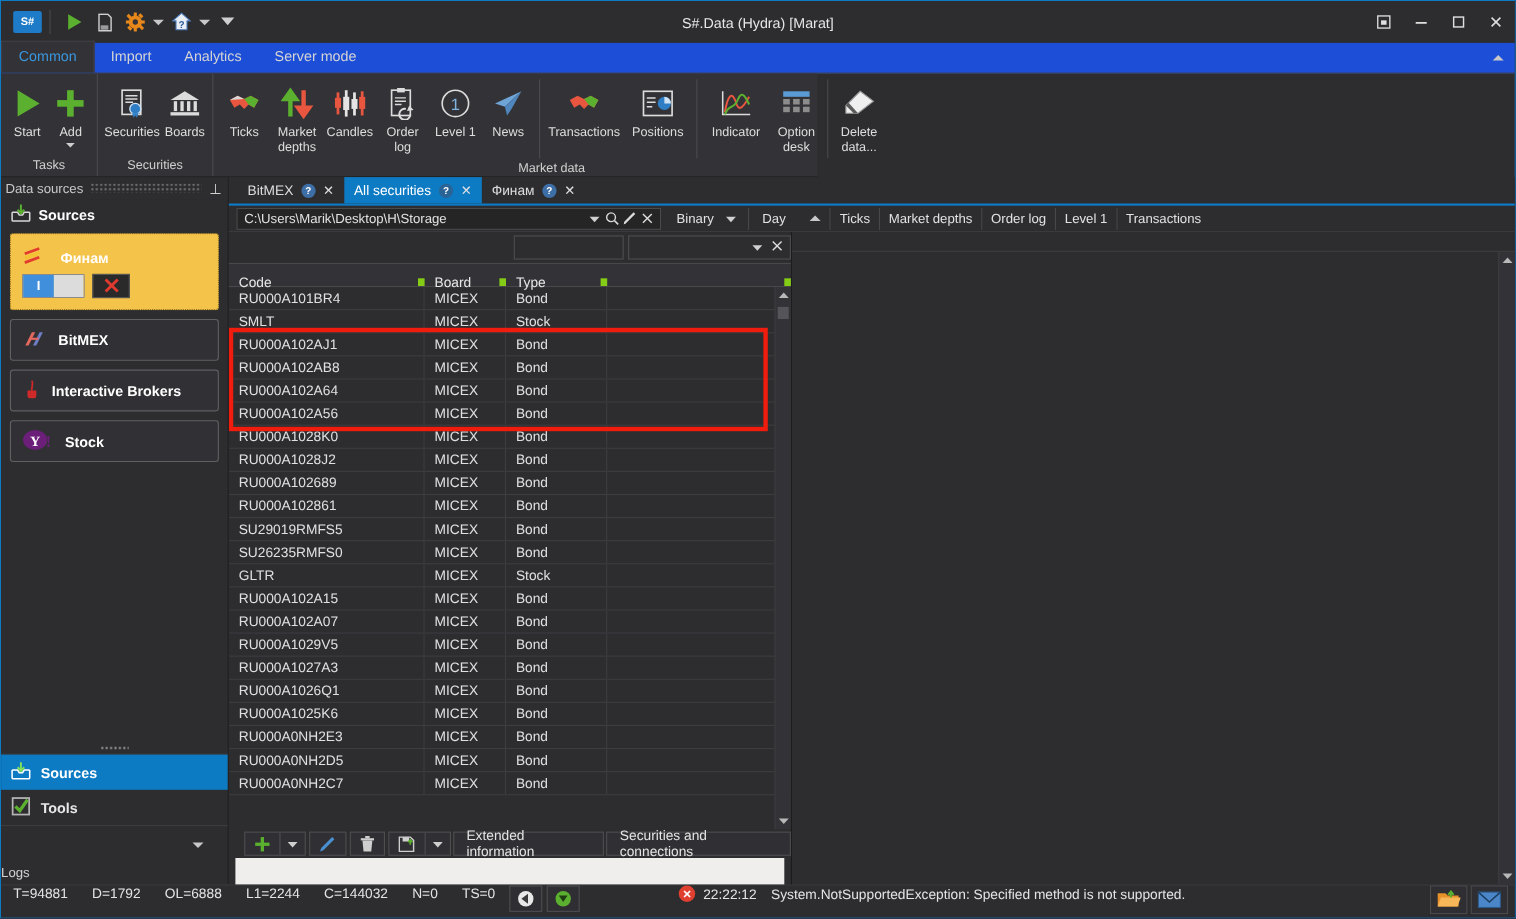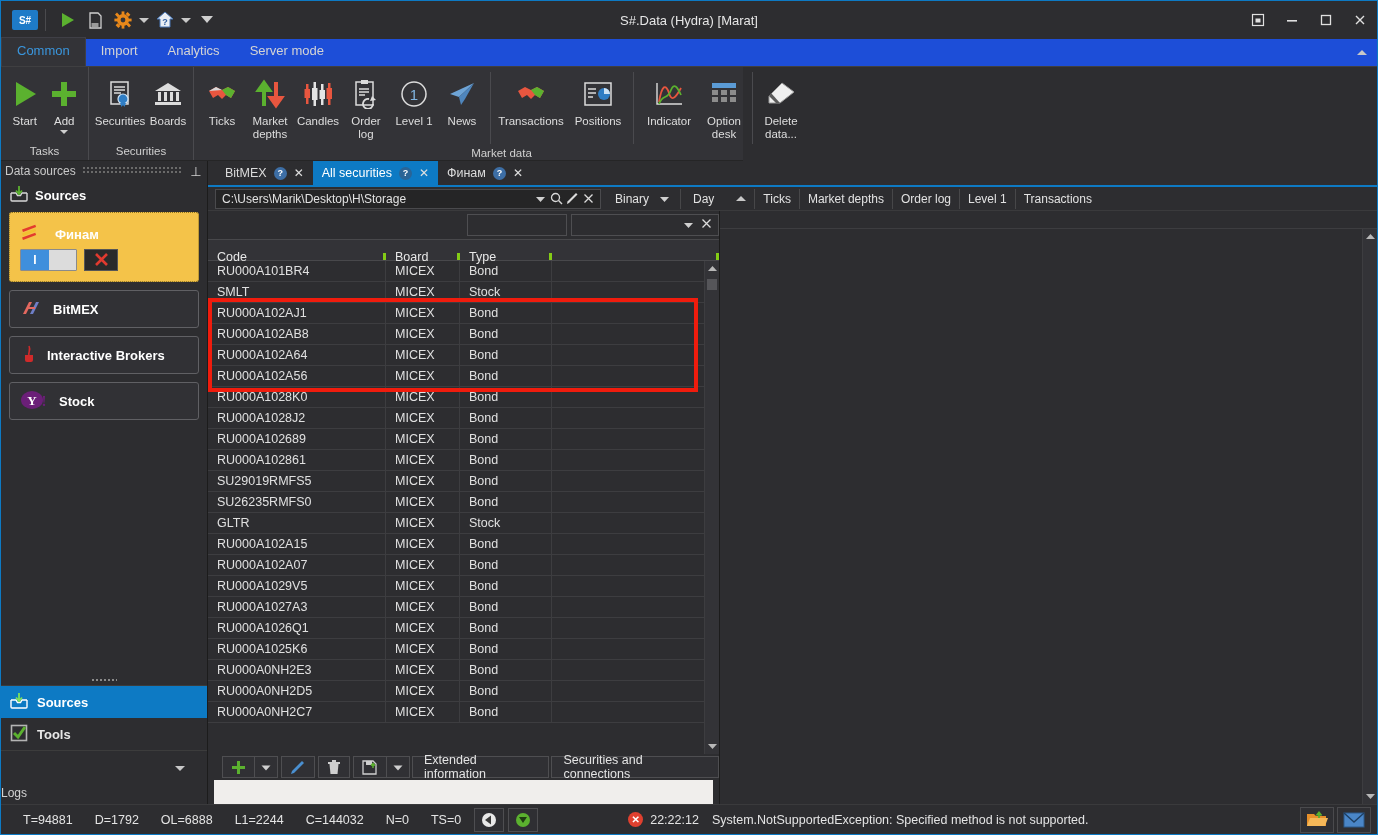--- a/index.html
+++ b/index.html
@@ -248,21 +248,21 @@
   .fbox2 {
     width: 148px; height:22px; background:#2d2d30;
     border:1px solid #4e4e51; display:flex; align-items:center;
     justify-content:flex-end; gap:7px; padding-right:6px;
   }
   .grid-head {
     display:flex; height:22px; background:#333337;
     border-top:1px solid #48484b; border-bottom:1px solid #48484b;
     flex:0 0 22px; font-size:12.5px; color:#e8e8e8;
   }
-  .gh { display:flex;align-items:center;padding-left:9px; border-right:3px solid #84cc16;margin-top:13px; }
+  .gh { display:flex;align-items:center;padding-left:9px; border-right:6px solid #84cc16;margin-top:13px; }
   .gh.c1 { width:178px; } .gh.c2 { width:74px; } .gh.c3 { width:92px; } .gh.c4 { flex:1; }
   .grid-body { flex:1; overflow:hidden; position:relative; }
   .grow { display:flex; height:21px; border-bottom:1px solid #3d3d40; font-size:12.5px; }
   .gc { display:flex;align-items:center;padding-left:9px; border-right:1px solid #3d3d40; color:#e0e0e0; }
   .gc.c1 { width:178px; } .gc.c2 { width:74px; } .gc.c3 { width:92px; } .gc.c4 { flex:1; }
   .vscroll {
     position:absolute; right:0; top:0; bottom:0; width:15px;
     background:#333337; border-left:1px solid #3d3d40;
     display:flex; flex-direction:column; align-items:center;
   }
@@ -295,21 +295,21 @@
   .rp-body { flex:1; display:flex; }
   .rp-canvas { flex:1; }
   .rp-scroll {
     width:15px; background:#333337; border-left:1px solid #3d3d40;
     display:flex; flex-direction:column; align-items:center;
   }
 
   
   .statusbar {
     height: 30px; flex:0 0 30px; background:#2d2d30;
-    display:flex; align-items:center; padding-left:11px;
+    display:flex; align-items:flex-start; padding-left:0;
     border-top:1px solid #3a3a3c; gap:0;
   }
   .sb-item { font-size:12.5px; color:#e4e4e4; padding:0 11px; }
   .sb-nav {
     width:30px;height:24px;background:#2f2f33;border:1px solid #4e4e51;
     display:flex;align-items:center;justify-content:center; margin: 0 2px;
   }
   .sb-err { display:flex; align-items:center; gap:7px; margin-left:88px; }
   .err-ico {
     width:15px;height:15px;border-radius:50%;background:#e0402f;

